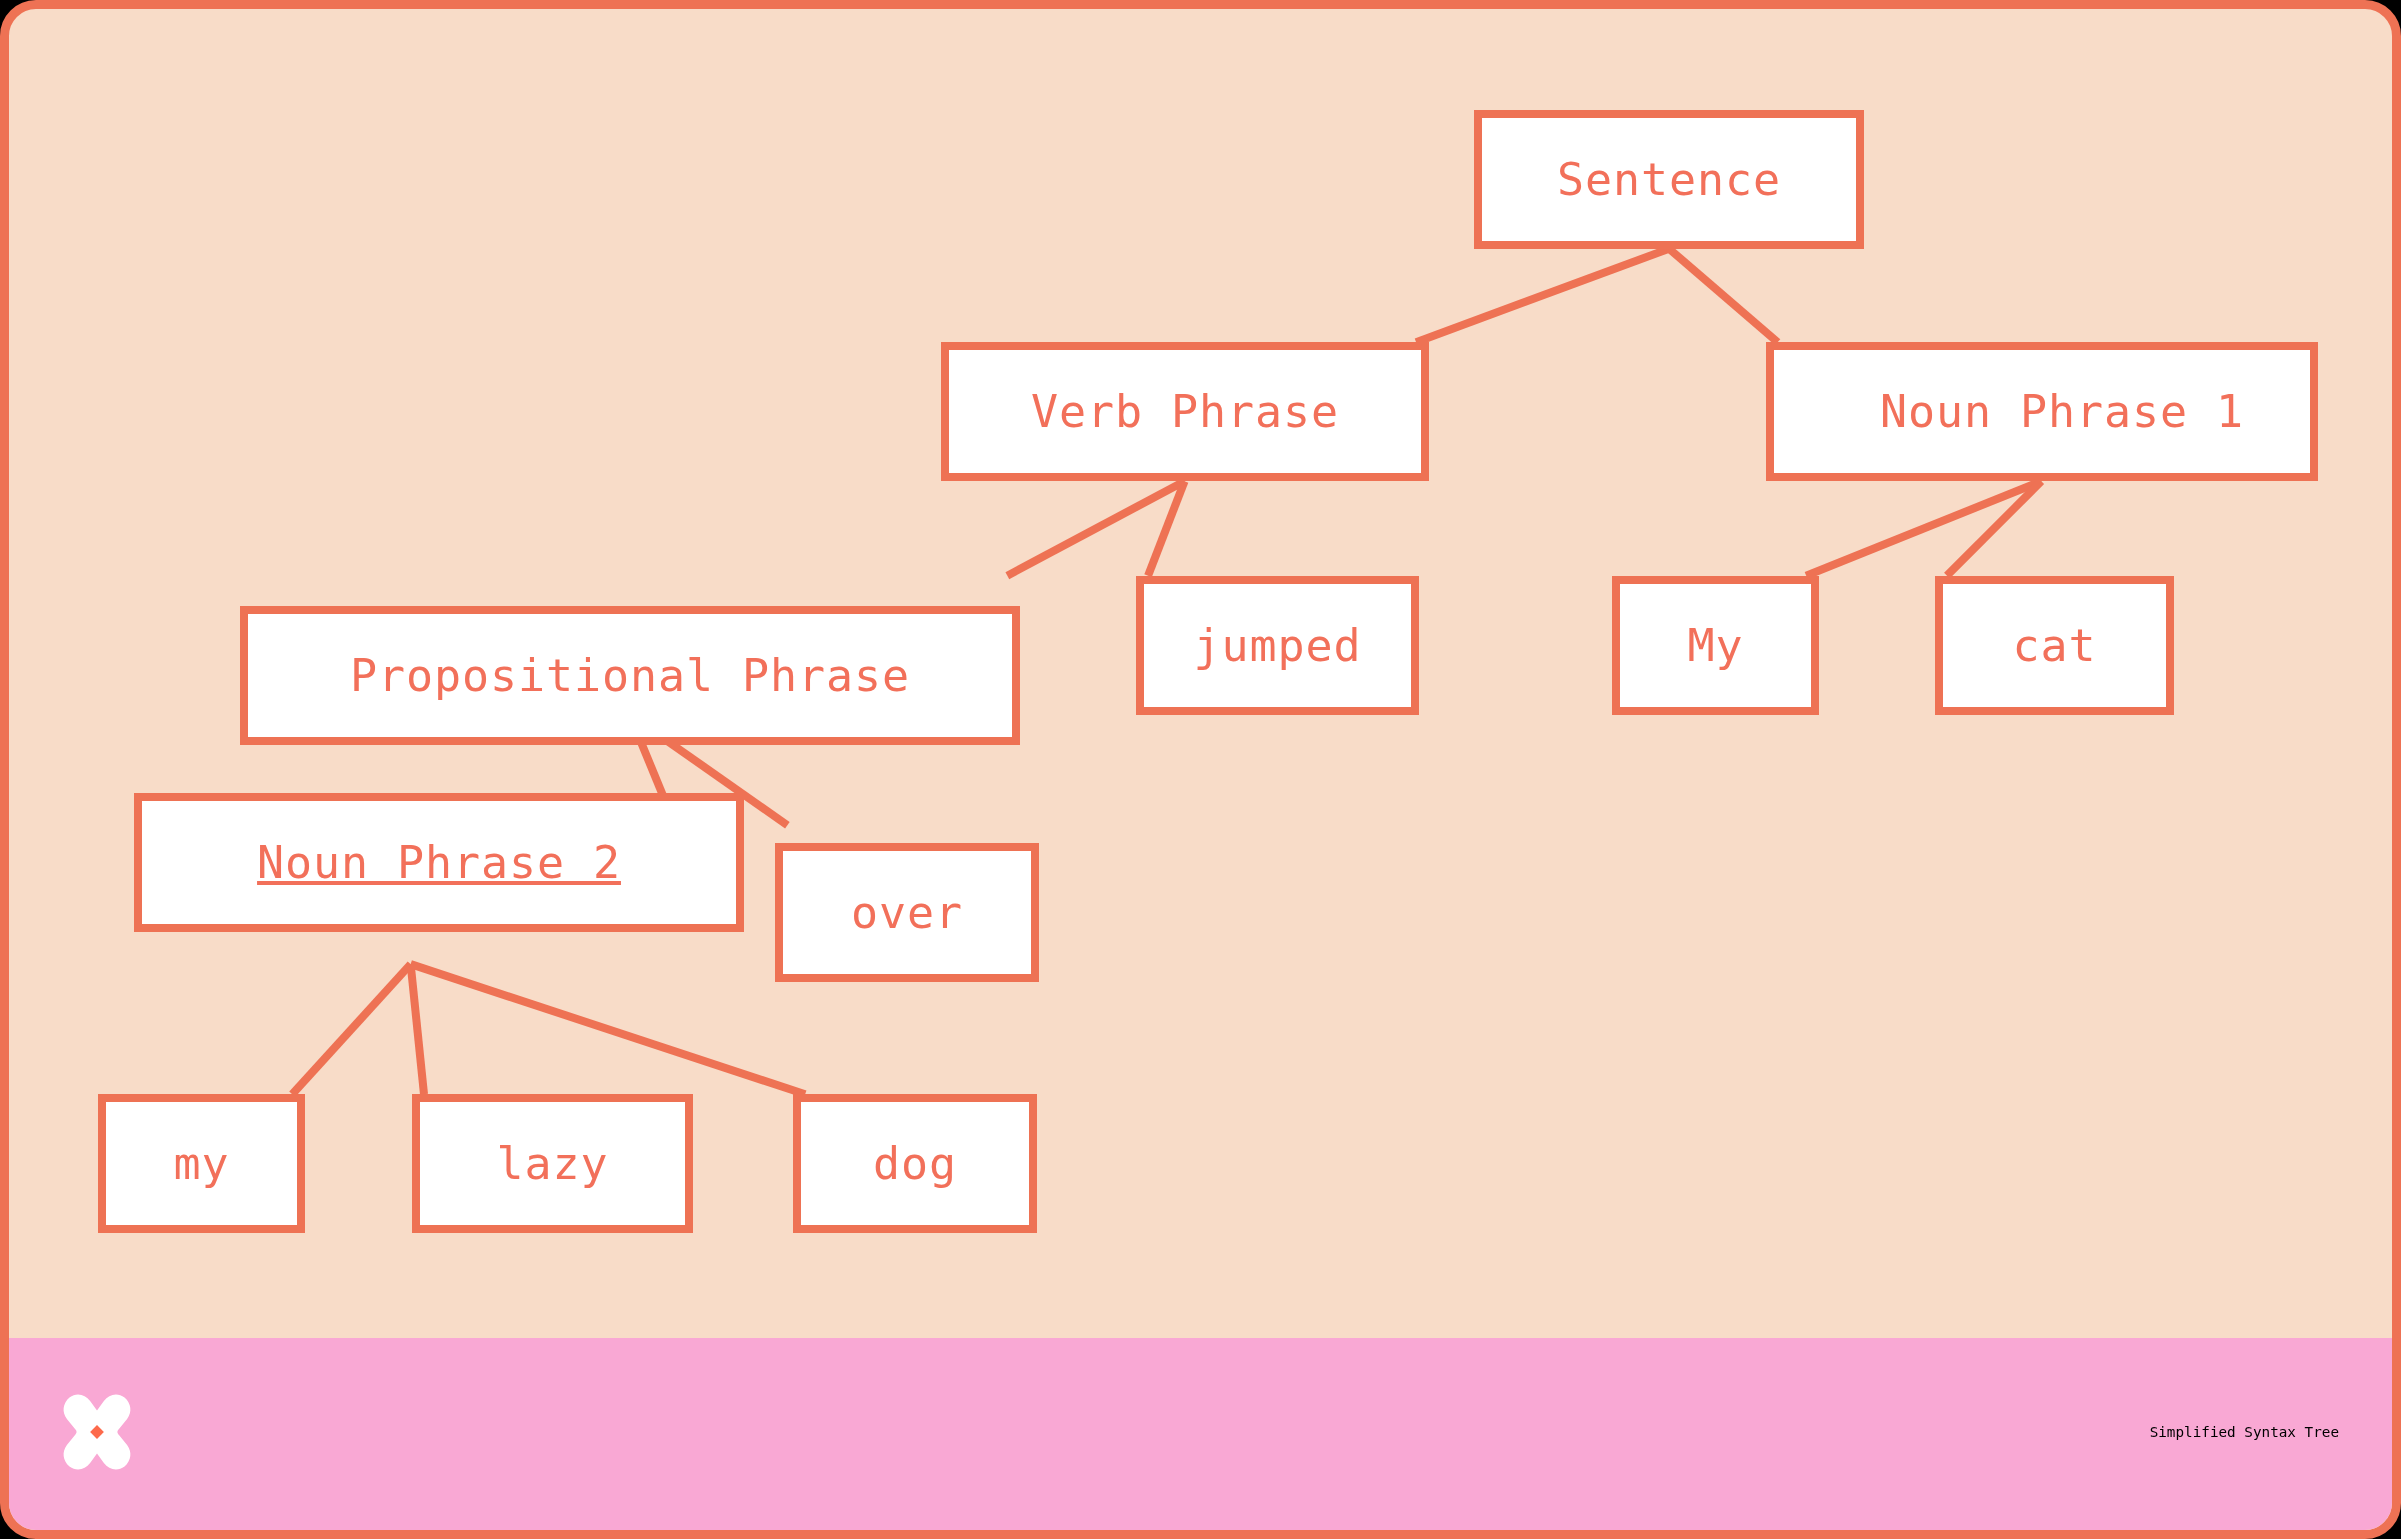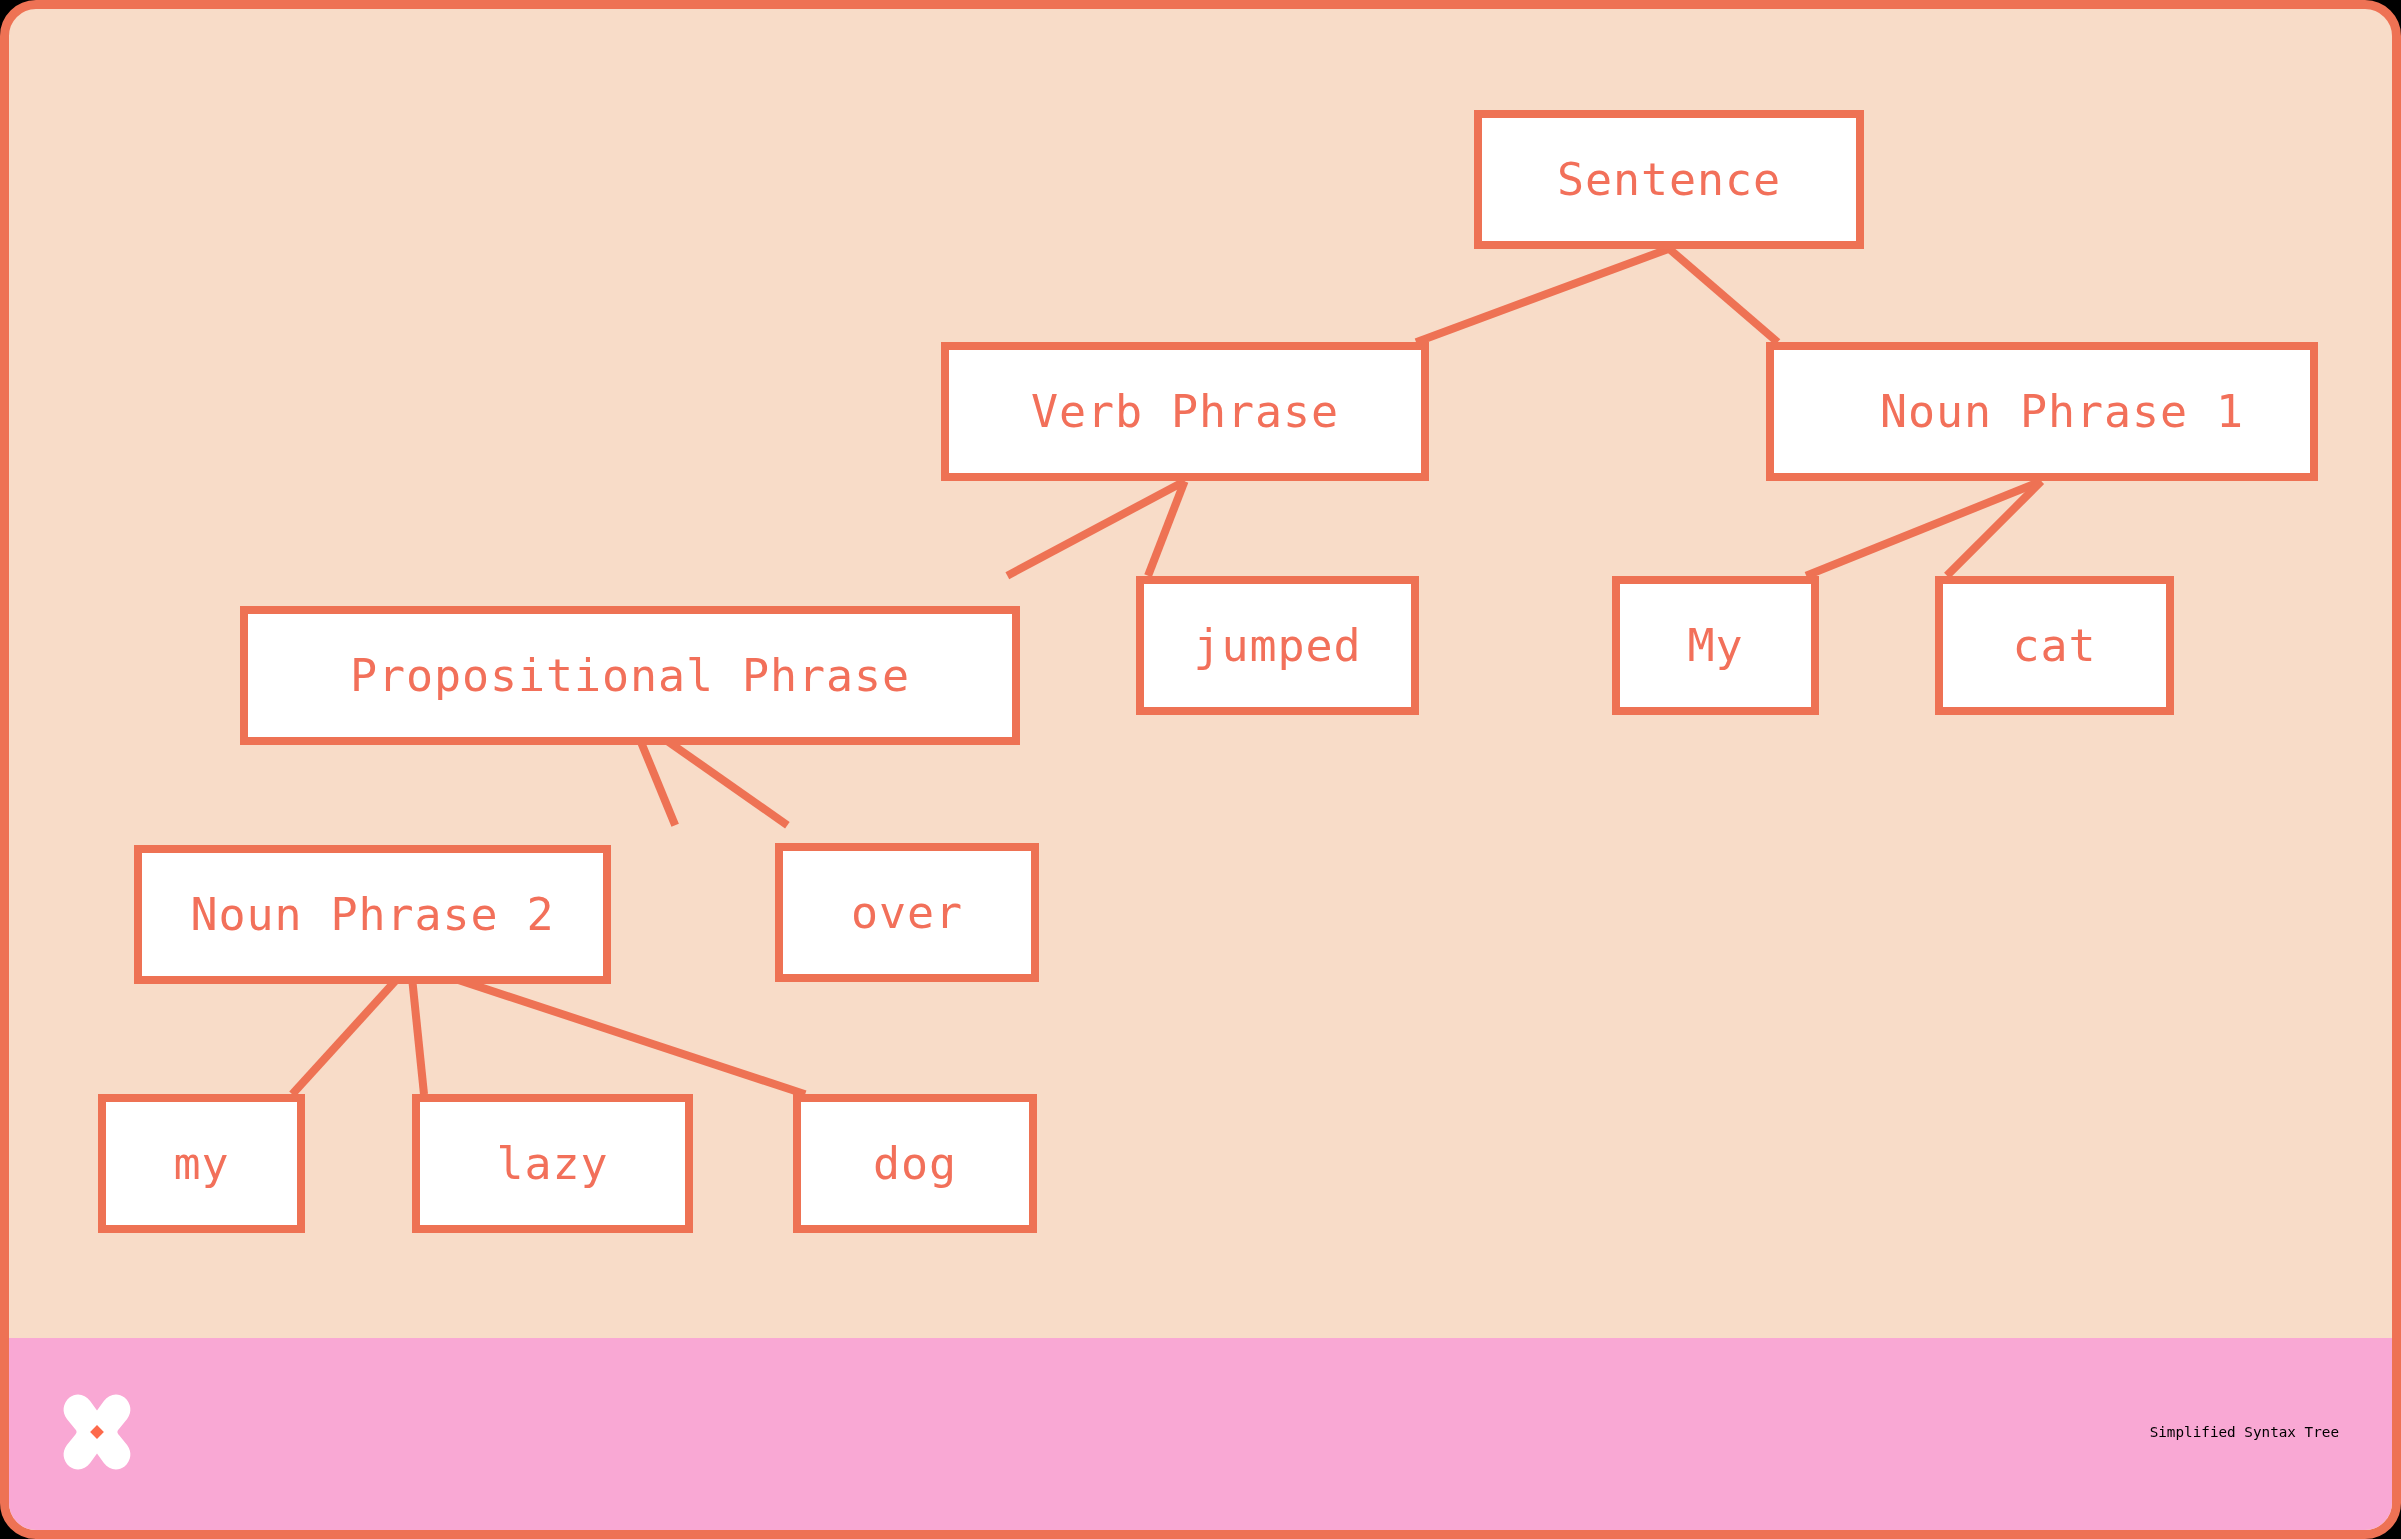--- a/index.html
+++ b/index.html
@@ -109,21 +109,21 @@
         </div>
         <div class="node" style="left: 1127px; top: 567px; width: 283px; height: 139px;">
           <span>jumped</span>
         </div>
         <div class="node" style="left: 1603px; top: 567px; width: 207px; height: 139px;">
           <span>My</span>
         </div>
         <div class="node" style="left: 1926px; top: 567px; width: 239px; height: 139px;">
           <span>cat</span>
         </div>
-        <div class="node" style="left: 125px; top: 836px; width: 477px; height: 139px;">
+        <div class="node" style="left: 125px; top: 784px; width: 610px; height: 139px; text-decoration: underline;">
           <span>Noun Phrase 2</span>
         </div>
         <div class="node" style="left: 766px; top: 816px; width: 264px; height: 139px; margin-top: 18px;">
           <span>over</span>
         </div>
         <div class="node" style="left: 89px; top: 1085px; width: 207px; height: 139px;">
           <span>my</span>
         </div>
         <div class="node" style="left: 403px; top: 1085px; width: 281px; height: 139px;">
           <span>lazy</span>

